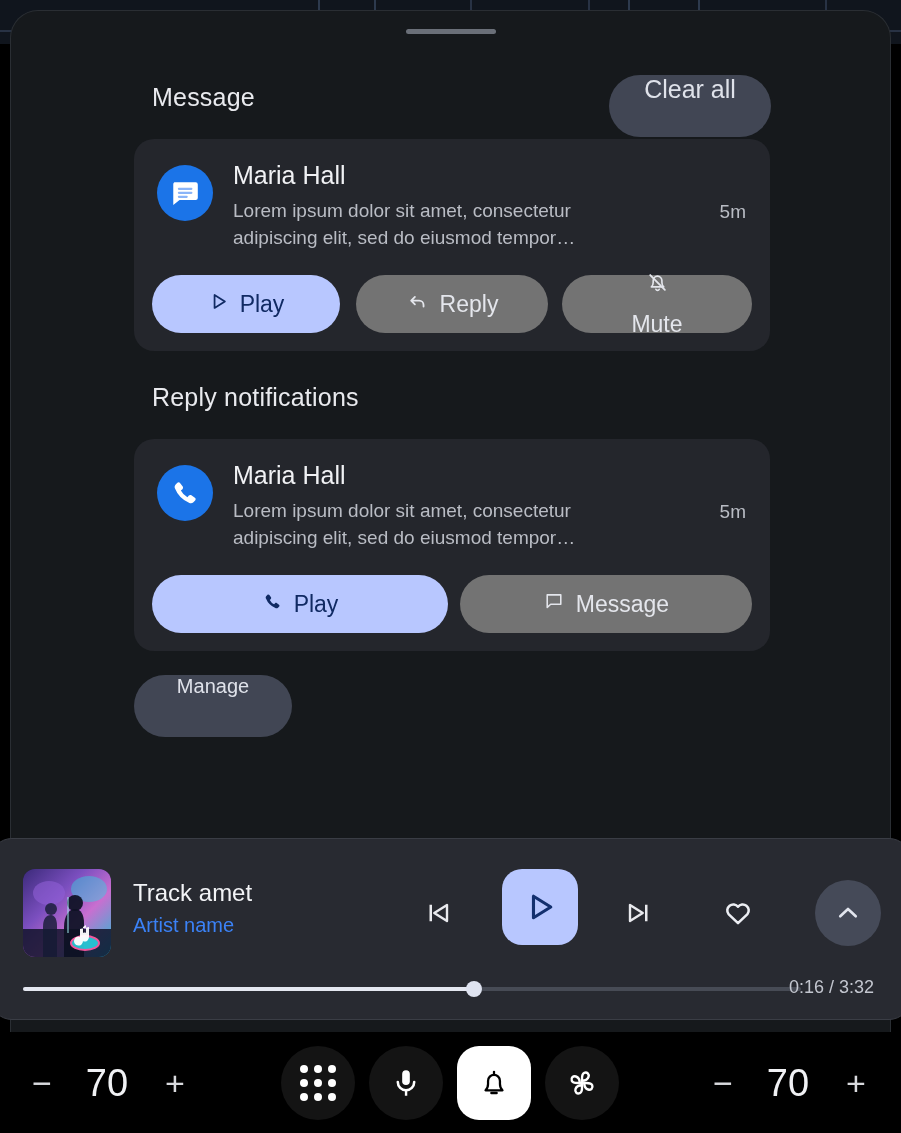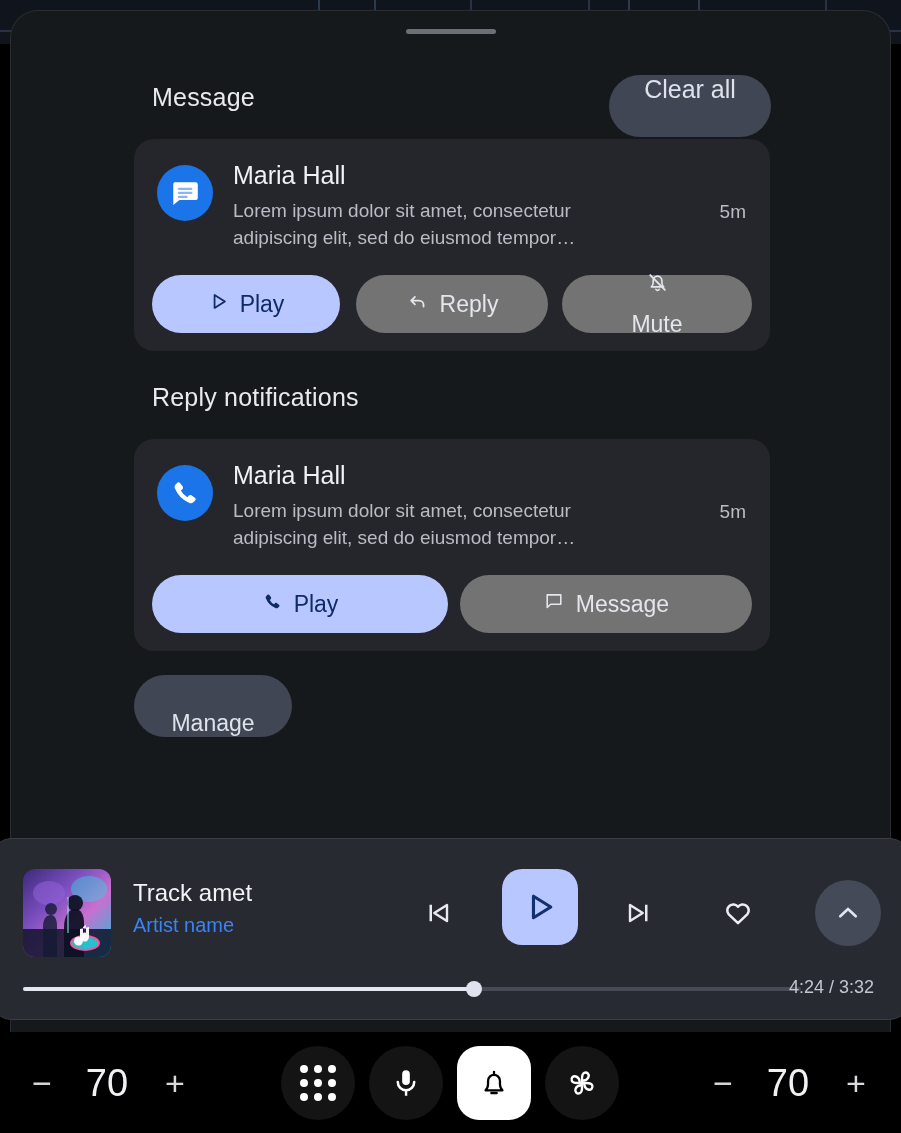--- a/index.html
+++ b/index.html
@@ -103,22 +103,22 @@
   #chip-reply  { left:222px; width:192px; }
   #chip-mute   { left:428px; width:190px;flex-direction:column; }
   #chip-call   { left:18px;  width:296px; }
   #chip-message{ left:326px; width:292px; }
 
   
   #manage-button{
     position:absolute; left:123px; top:664px;
     width:158px; height:62px; border-radius:31px;
     background:#414654;
-    display:flex; align-items:flex-end; justify-content:center;
-    font-size:23px; color:#dfe2ea; cursor:pointer;
+    display:flex; align-items:flex-start; justify-content:center;
+    font-size:20px; color:#dfe2ea; cursor:pointer;
   }
 
   
   #media-panel{
     position:absolute; left:-10px; top:838px; width:921px; height:182px;
     background:#282a31; border:1px solid #3a3d45; border-radius:22px;
   }
   #album-art{
     position:absolute; left:32px; top:30px; width:88px; height:88px;
     border-radius:12px; overflow:hidden; background:#241a46;
@@ -370,21 +370,21 @@
   <div id="btn-expand" class="media-btn">
     <svg width="30" height="30" viewBox="0 0 24 24">
       <path d="M5.8 14.6 12 8.8l6.2 5.8" fill="none" stroke="#e2e5ee" stroke-width="2.1" stroke-linecap="round" stroke-linejoin="round"></path>
     </svg>
   </div>
 
   <div id="progress-track">
     <div id="progress-fill" style="width: 451.24px;"></div>
     <div id="progress-thumb" style="left: 451.24px;"></div>
   </div>
-  <div id="time-label">4:24 / 3:32</div>
+  <div id="time-label">0:16 / 3:32</div>
 </div>
 
 <div id="bottom-bar">
 
   <div id="temp-left" class="temp-group">
     <div class="sign minus">−</div>
     <div class="value">70</div>
     <div class="sign plus">+</div>
   </div>
 

